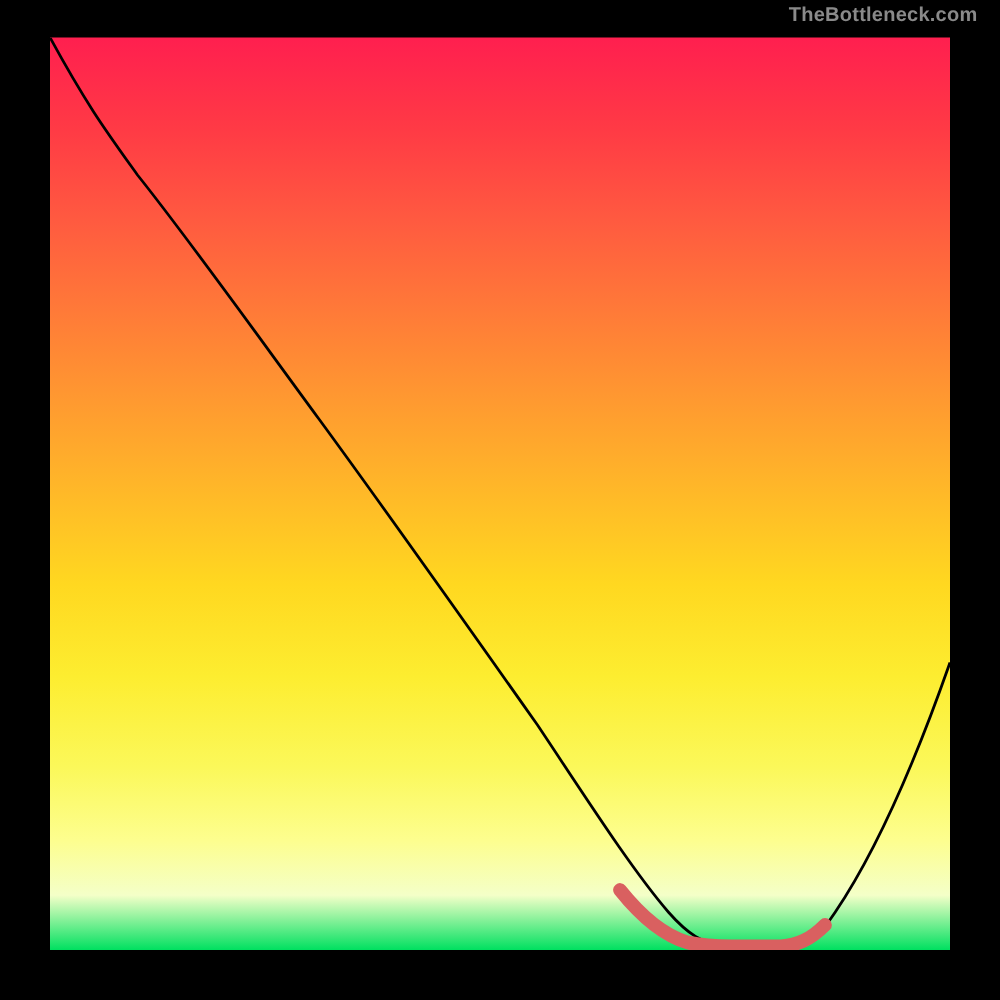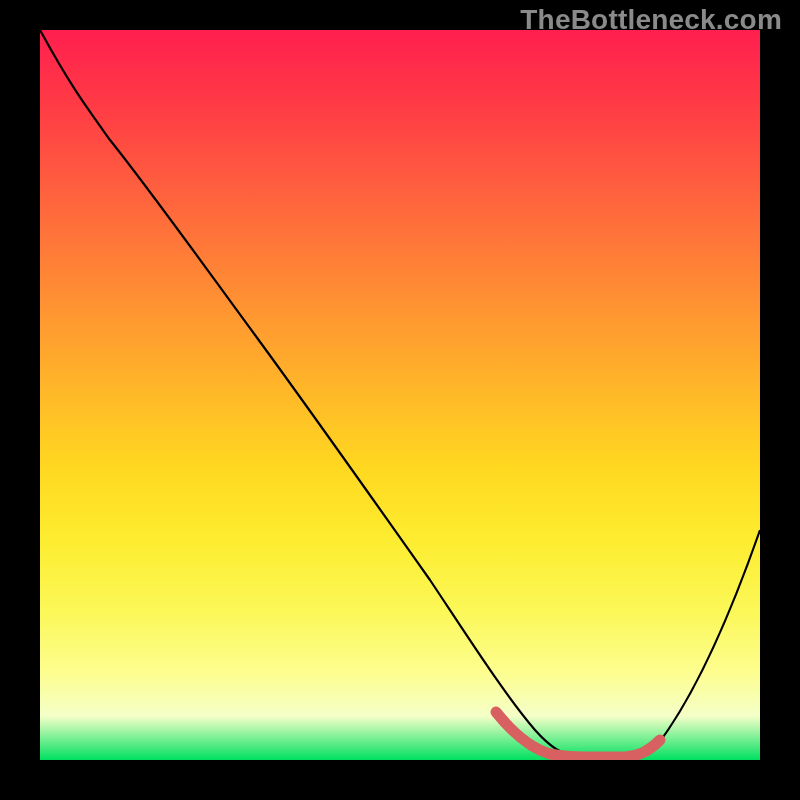--- a/index.html
+++ b/index.html
@@ -14,21 +14,21 @@
     position: relative;
     width: 800px;
     height: 800px;
     background: #000;
   }
   .watermark {
     position: absolute;
     top: 4px;
     right: 18px;
     font-family: Arial, Helvetica, sans-serif;
-    font-size: 28px;
+    font-size: 16px;
     font-weight: 600;
     color: #8a8a8a;
     letter-spacing: 0.2px;
   }
   .plot {
     position: absolute;
     left: 40px;
     top: 30px;
     width: 720px;
     height: 730px;

